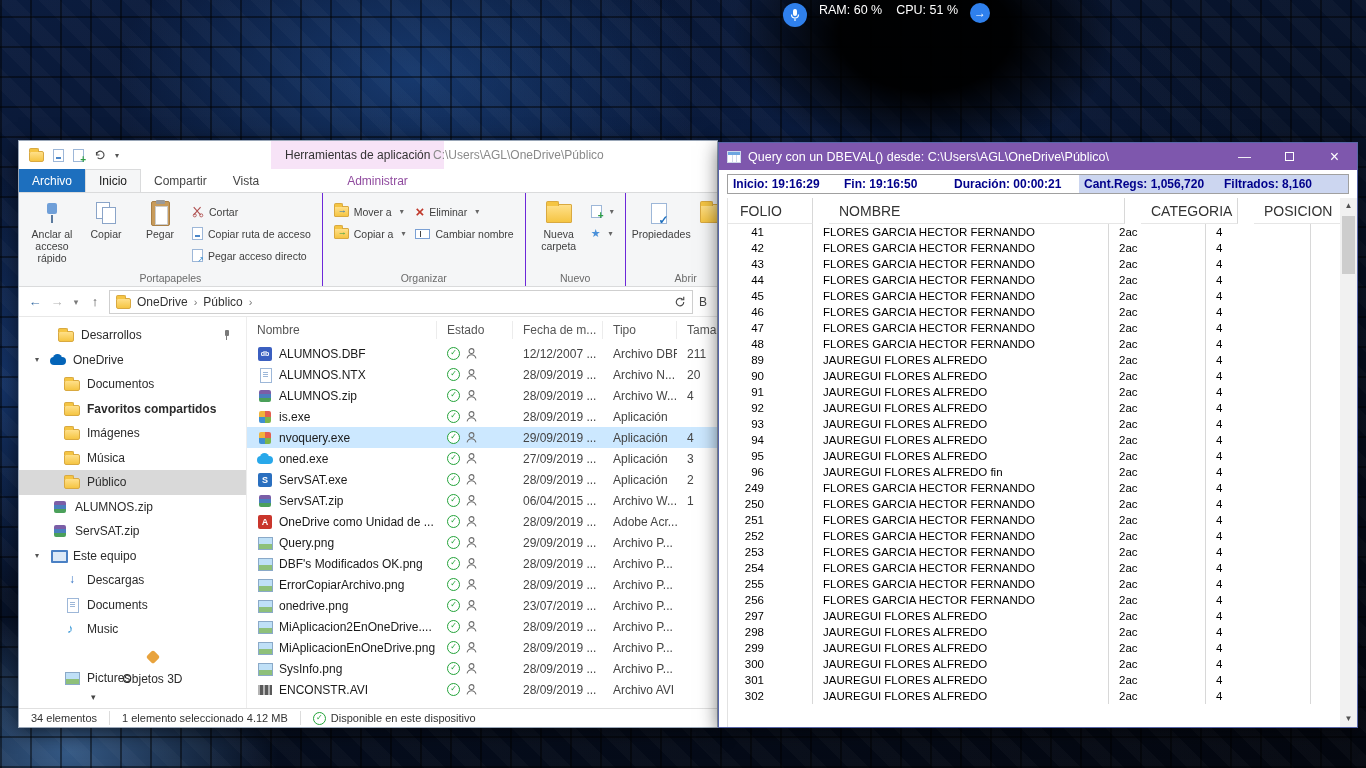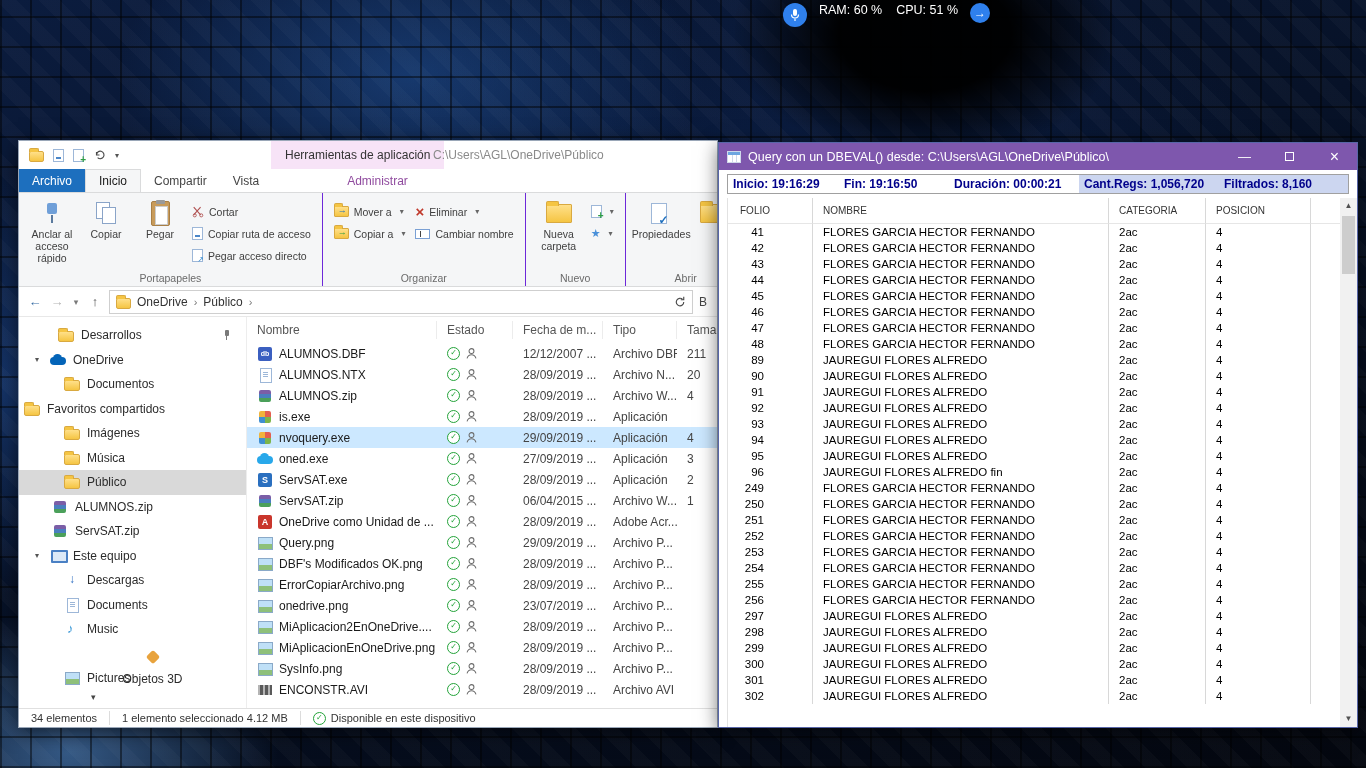--- a/index.html
+++ b/index.html
@@ -180,21 +180,21 @@
     border-bottom:1px solid #f0f0f0; flex:none; }
   .q-stats { margin:4px 8px 0 8px; border:1px solid #a0a0a0; height:20px; display:flex; align-items:center; font-size:12px;
     font-weight:bold; color:#00008b; flex:none; }
   .qs { padding-left:5px; white-space:nowrap; }
   .qs-inicio { width:111px; } .qs-fin { width:110px; } .qs-dur { width:130px; }
   .qs-hl { flex:1; height:100%; background:#ccd6f0; display:flex; align-items:center; }
   .qs-cant { width:140px; }
   .q-body { flex:1; display:flex; margin:4px 0 0 8px; min-height:0; }
   .q-gridwrap { flex:1; overflow:hidden; border-left:1px solid #e2e2e2; }
   .q-head, .q-row { display:grid; grid-template-columns:85px 296px 97px 105px 1fr; }
-  .q-head { height:26px; font-size:10px; color:#333; }
+  .q-head { height:26px; font-size:14px; color:#333;gap:16px; }
   .qh { border-right:1px solid #d8d8d8; border-bottom:1px solid #e6e6e6; display:flex; align-items:center; padding-left:10px; }
   .qh.qh-folio { padding-left:12px; }
   .qh.qh-fill { border-right:none; }
   .q-row { height:16px; font-size:11.5px; color:#000; }
   .qc { border-right:1px solid #d8d8d8; display:flex; align-items:center; padding-left:10px; white-space:nowrap; overflow:hidden; }
   .qc.q-folio { justify-content:flex-end; padding-right:48px; padding-left:0; }
   .qc.q-fill { border-right:none; }
   .q-scroll { width:17px; background:#f1f1f1; position:relative; flex:none; display:flex; flex-direction:column; align-items:center; }
   .sarr { font-size:8px; color:#505050; height:16px; line-height:16px; }
   .sarr.bottom { position:absolute; bottom:0; }
@@ -386,21 +386,21 @@
 
           </div>
 
           <div class="side-item" style="padding-left: 40px;">
             <span class="chev"></span>
             <span class="ic ic-folder"></span>
             <span>Documentos</span>
 
           </div>
 
-          <div class="side-item" style="">
+          <div class="side-item" style="padding-left: 40px; font-weight: bold;">
             <span class="chev"></span>
             <span class="ic ic-folder"></span>
             <span>Favoritos compartidos</span>
 
           </div>
 
           <div class="side-item" style="padding-left: 40px;">
             <span class="chev"></span>
             <span class="ic ic-folder"></span>
             <span>Imágenes</span>

